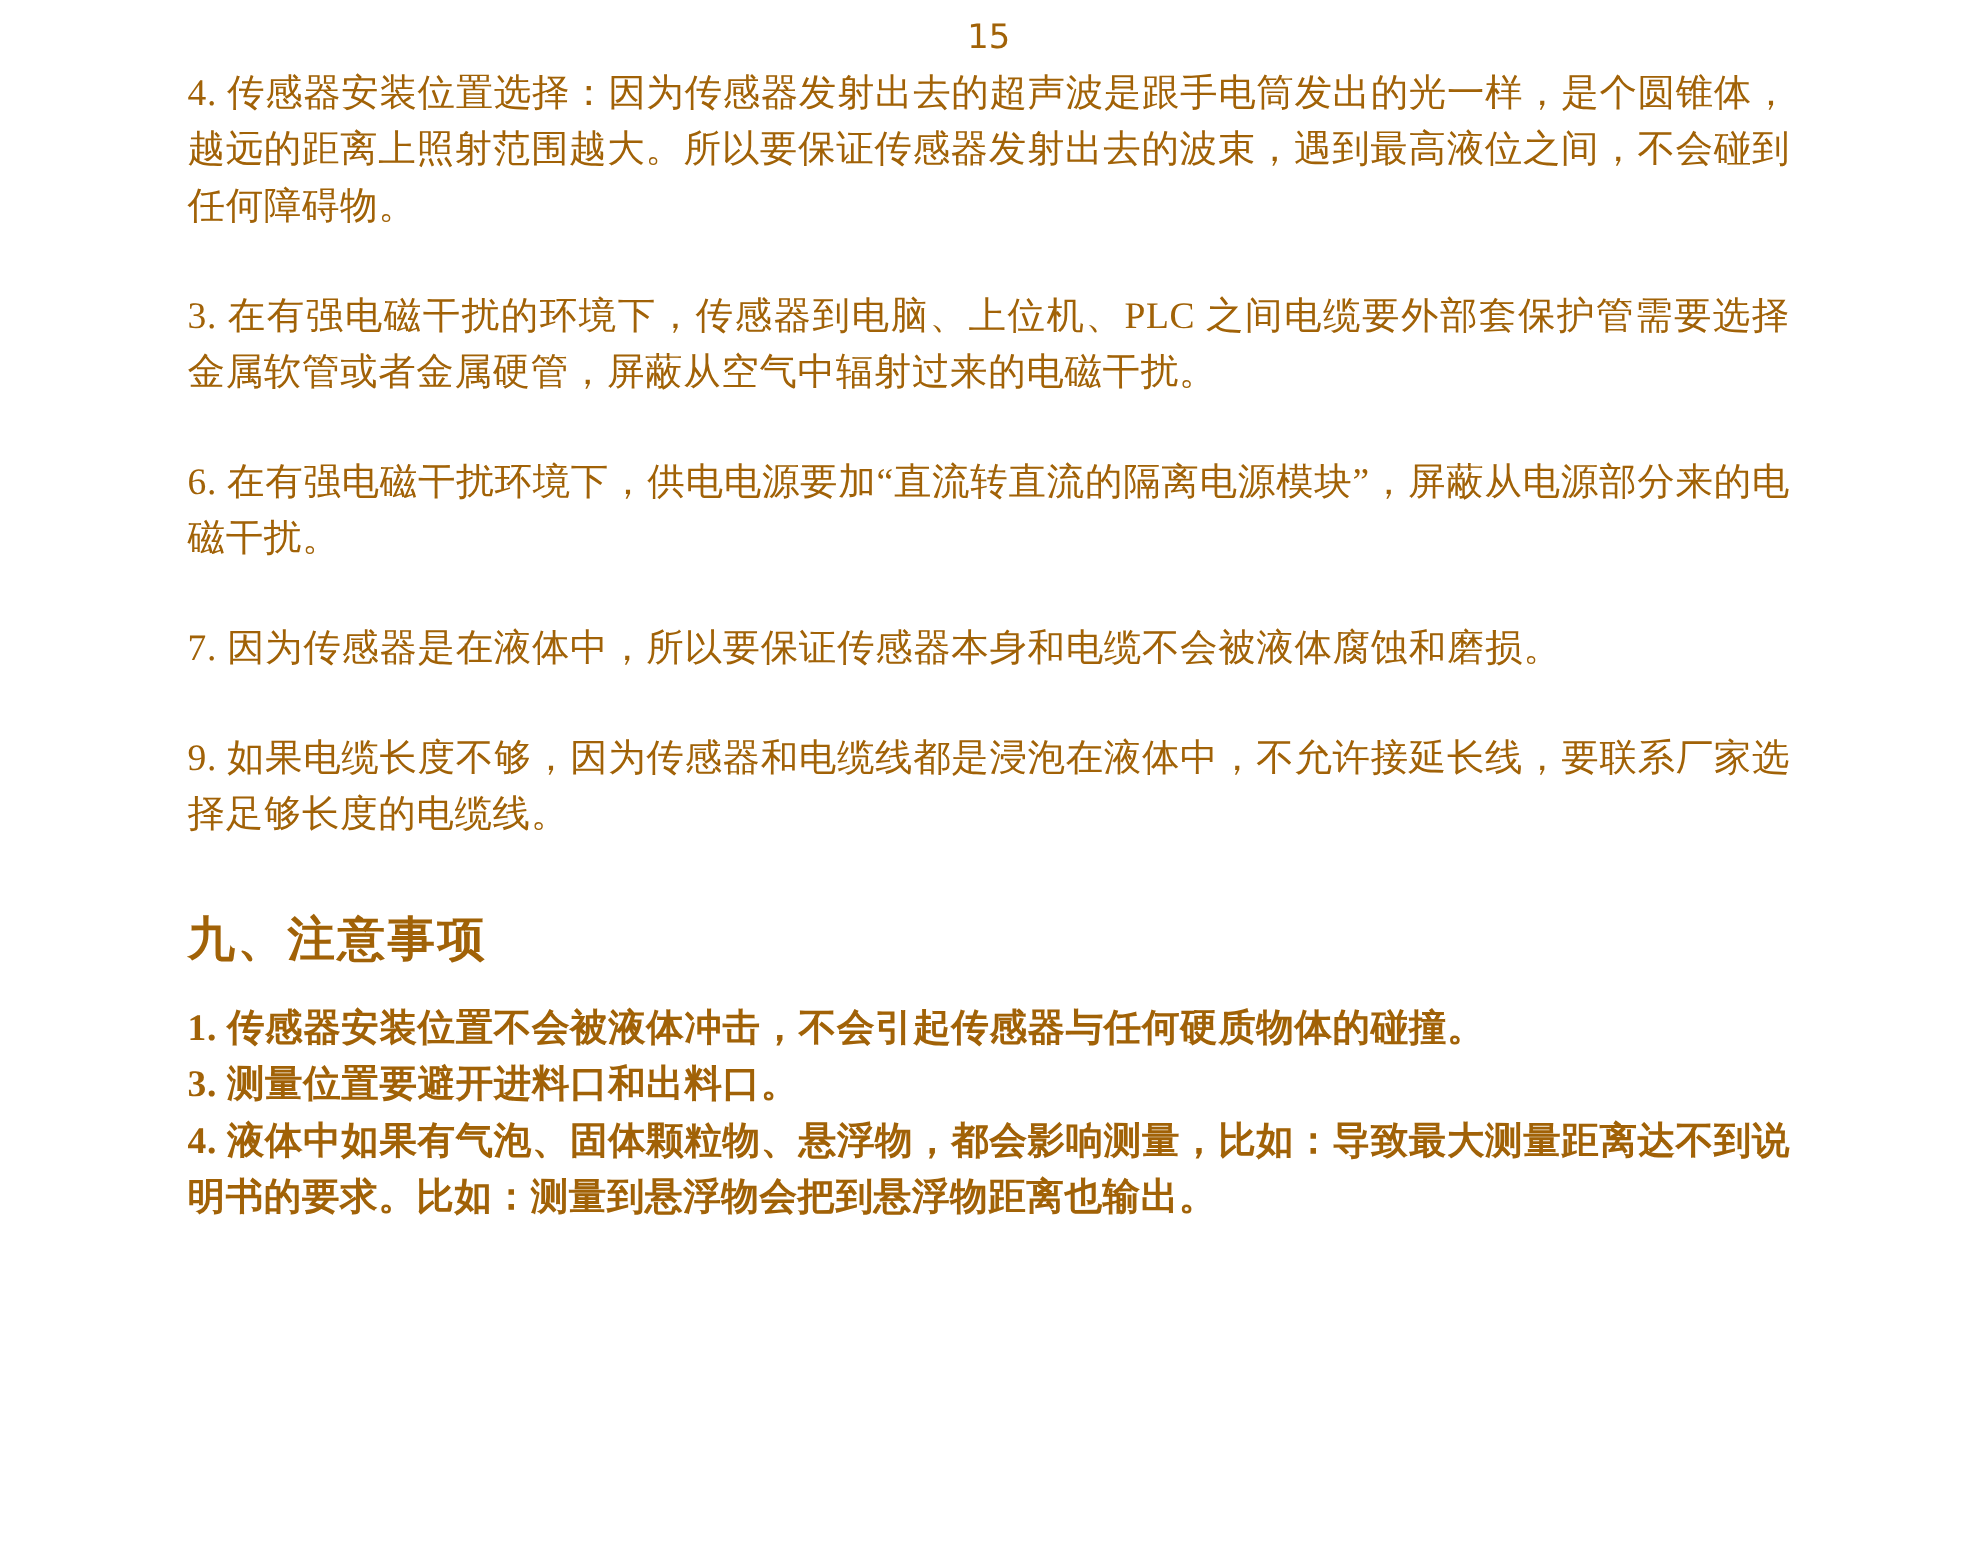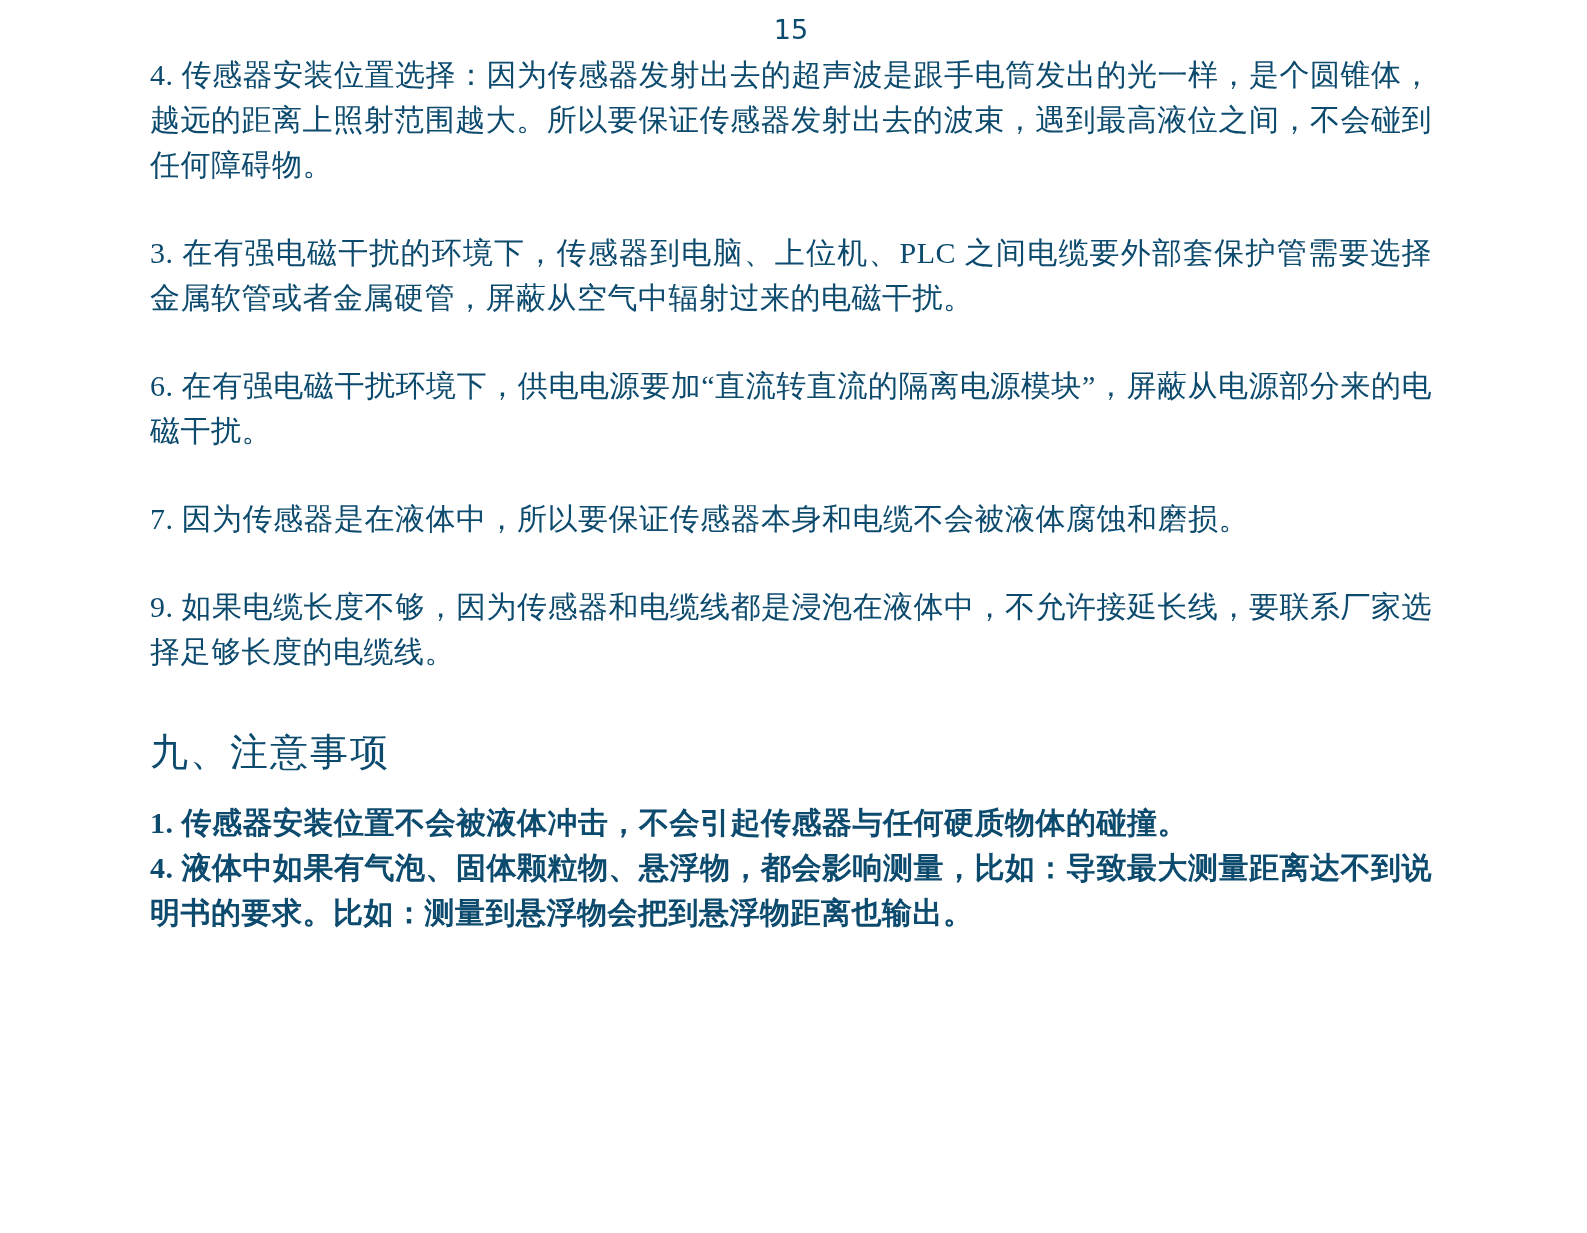--- a/index.html
+++ b/index.html
@@ -5,21 +5,21 @@
   html, body {
     margin: 0;
     padding: 0;
     background: #ffffff;
   }
   .page {
     position: relative;
     width: 1587px;
     height: 1233px;
     background: #ffffff;
-    color: #0c4a6e;
+    color: #a16207;
     box-sizing: border-box;
     padding: 14px 155px 0 150px;
     font-family: "Liberation Serif", "DejaVu Serif", serif;
     overflow: hidden;
   }
   .page-number {
     text-align: center;
     font-family: "DejaVu Sans", "Liberation Sans", sans-serif;
     font-size: 27px;
     line-height: 32px;
@@ -30,21 +30,21 @@
     line-height: 45px;
     text-align: justify;
     text-align-last: left;
     letter-spacing: 0.5px;
   }
   .para {
     margin: 0 0 43px 0;
   }
   .section-title {
     font-size: 38px;
-    font-weight: normal;
+    font-weight: bold;
     line-height: 48px;
     margin: 54px 0 24px 0;
     letter-spacing: 2px;
   }
   .notice-list {
     margin: 0;
   }
   .notice-item {
     margin: 0;
     font-weight: bold;
@@ -67,16 +67,17 @@
 
     <p class="body-text para">7. 因为传感器是在液体中，所以要保证传感器本身和电缆不会被液体腐蚀和磨损。</p>
 
     <p class="body-text para">9. 如果电缆长度不够，因为传感器和电缆线都是浸泡在液体中，不允许接延长线，要联系厂家选择足够长度的电缆线。</p>
   </div>
 
   <h2 class="section-title">九、注意事项</h2>
 
   <div class="notice-list">
     <p class="body-text notice-item">1. 传感器安装位置不会被液体冲击，不会引起传感器与任何硬质物体的碰撞。</p>
+    <p class="body-text notice-item">3. 测量位置要避开进料口和出料口。</p>
     <p class="body-text notice-item">4. 液体中如果有气泡、固体颗粒物、悬浮物，都会影响测量，比如：导致最大测量距离达不到说明书的要求。比如：测量到悬浮物会把到悬浮物距离也输出。</p>
   </div>
 
 </div>
 
 </body></html>

